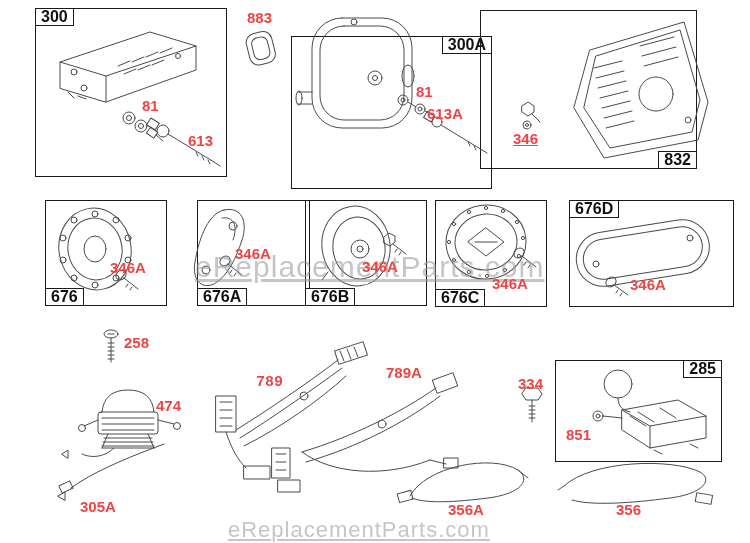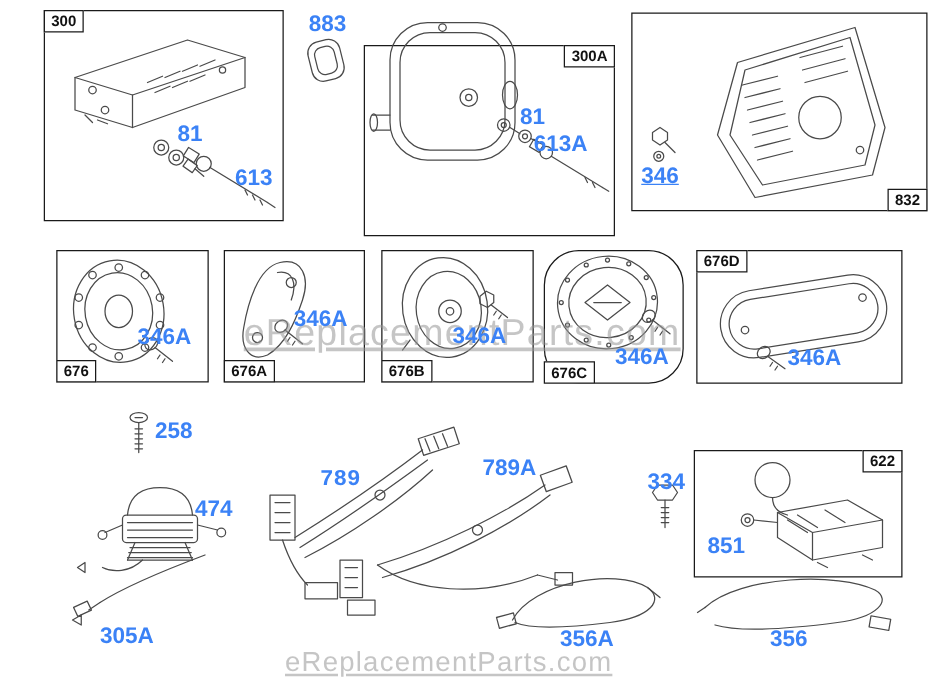--- a/index.html
+++ b/index.html
@@ -3,29 +3,29 @@
 <meta charset="utf-8">
 <style>
   html,body{margin:0;padding:0;background:#fff;}
   .canvas{
     position:relative;width:750px;height:543px;background:#fff;
     font-family:"Liberation Sans", sans-serif;overflow:hidden;
   }
   .gbox{position:absolute;border:1px solid #1a1a1a;background:transparent;z-index:1;}
   .boxlabel{
     position:absolute;border:1px solid #1a1a1a;background:#fff;
-    font-size:12px;font-weight:bold;color:#111;padding:1px 5px;line-height:14px;
+    font-size:16px;font-weight:bold;color:#111;padding:1px 5px;line-height:14px;
     z-index:6;white-space:nowrap;
   }
   .tl{top:-1px;left:-1px;}
   .tr{top:-1px;right:-1px;}
   .bl{bottom:-1px;left:-1px;}
   .br{bottom:-1px;right:-1px;}
   .callout{
-    position:absolute;font-size:18px;font-weight:bold;color:#3b82f6;
+    position:absolute;font-size:15px;font-weight:bold;color:#ef4444;
     z-index:6;white-space:nowrap;cursor:default;
   }
   svg.draw{position:absolute;z-index:2;overflow:visible;}
   .draw path,.draw rect,.draw circle,.draw ellipse,.draw polygon,.draw polyline,.draw line{
     fill:none;stroke:#4a4a4a;stroke-width:1;stroke-linecap:round;stroke-linejoin:round;
   }
   .wm{
     position:absolute;color:rgba(150,150,150,0.55);z-index:5;
     letter-spacing:1px;white-space:nowrap;pointer-events:none;text-decoration:underline;
   }
@@ -36,42 +36,42 @@
 <body>
 
 <div class="canvas">
 
   <div class="gbox" style="left:35px;top:8px;width:190px;height:167px;">
     <span class="boxlabel tl">300</span>
   </div>
   <div class="gbox" style="left:291px;top:8px;width:199px;height:151px;margin-top:28px;">
     <span class="boxlabel tr">300A</span>
   </div>
-  <div class="gbox" style="left:505px;top:10px;width:215px;height:157px;padding-left:20px;">
+  <div class="gbox" style="left:480px;top:10px;width:215px;height:157px;">
     <span class="boxlabel br">832</span>
   </div>
 
   <div class="gbox" style="left:45px;top:200px;width:120px;height:104px;">
     <span class="boxlabel bl">676</span>
   </div>
-  <div class="gbox" style="left:179px;top:200px;width:111px;height:104px;">
+  <div class="gbox" style="left:197px;top:200px;width:111px;height:104px;">
     <span class="boxlabel bl">676A</span>
   </div>
   <div class="gbox" style="left:305px;top:200px;width:120px;height:104px;">
     <span class="boxlabel bl">676B</span>
   </div>
-  <div class="gbox" style="left:435px;top:200px;width:110px;height:105px;border-radius:28px;">
+  <div class="gbox" style="left:435px;top:200px;width:110px;height:105px;">
     <span class="boxlabel bl">676C</span>
   </div>
-  <div class="gbox" style="left:557px;top:200px;width:163px;height:105px;">
+  <div class="gbox" style="left:569px;top:200px;width:163px;height:105px;">
     <span class="boxlabel tl">676D</span>
   </div>
 
   <div class="gbox" style="left:555px;top:360px;width:165px;height:100px;">
-    <span class="boxlabel tr">622</span>
+    <span class="boxlabel tr">285</span>
   </div>
 
   <svg class="draw" style="left:48px;top:22px;" width="160" height="100" viewBox="0 0 160 100">
     <path d="M12,66 L12,40 L102,10 L148,24 L148,48 L58,80 Z"></path>
     <path d="M12,40 L58,54 L58,80"></path>
     <path d="M58,54 L148,24"></path>
     <path d="M70,44 l12,-5 M84,40 l12,-5 M98,35 l12,-5 M112,31 l12,-5 M76,52 l12,-5 M90,48 l12,-5 M104,43 l12,-5"></path>
     <circle cx="26" cy="50" r="3"></circle>
     <circle cx="36" cy="66" r="3"></circle>
     <circle cx="130" cy="34" r="2.5"></circle>

